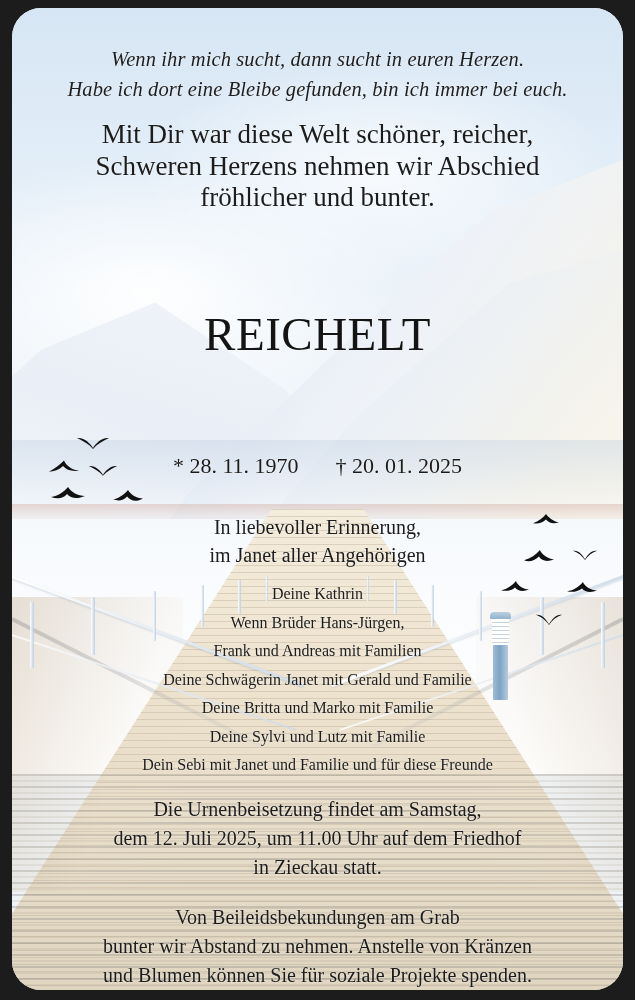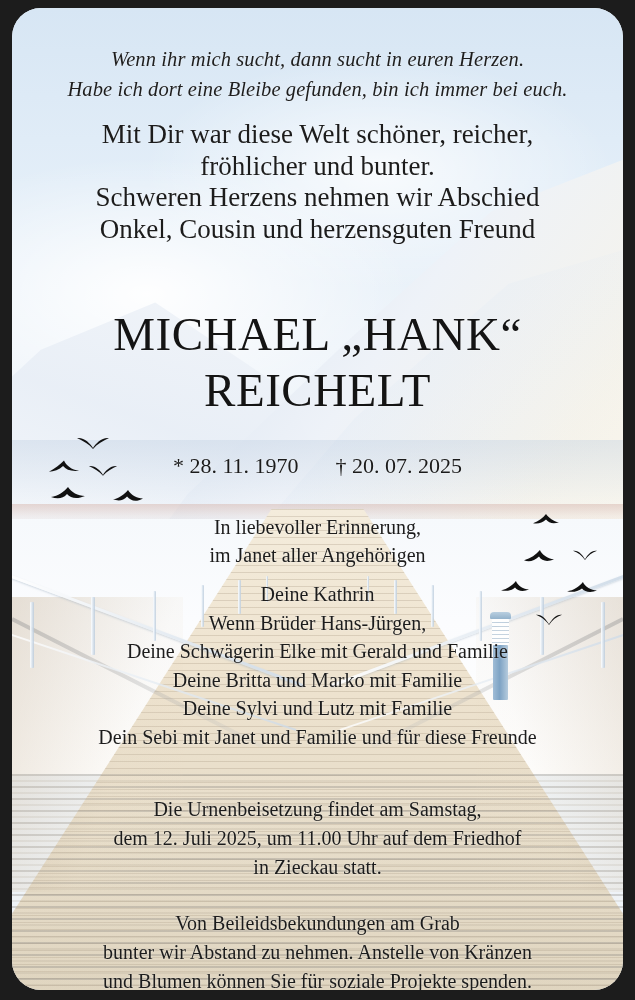--- a/index.html
+++ b/index.html
@@ -292,33 +292,33 @@
     left: 0; right: 0;
     top: 505px;
     font-size: 20px;
     line-height: 28px;
     color: #1c1c1c;
   }
   .family {
     position: absolute;
     left: 0; right: 0;
     top: 572px;
-    font-size: 20px;
+    font-size: 16px;
     line-height: 28.5px;
     color: #1c1c1c;
   }
   .funeral {
     position: absolute;
     left: 0; right: 0;
     top: 787px;
     font-size: 20px;
     line-height: 29px;
     color: #1c1c1c;
   }
-  .funeral .para2 { margin-top: 27px; }
+  .funeral .para2 { margin-top: 21px; }
   .text-layer div { text-shadow: 0 0 2px rgba(255,255,255,0.55); }
 </style>
 </head>
 <body>
 
 <div class="obituary">
   <div class="canvas">
 
     <div class="sky"></div>
     <div class="mountain-left"></div>
@@ -419,47 +419,46 @@
 
     <div class="text-layer">
 
       <div class="verse">
         <div>Wenn ihr mich sucht, dann sucht in euren Herzen.</div>
         <div>Habe ich dort eine Bleibe gefunden, bin ich immer bei euch.</div>
       </div>
 
       <div class="intro">
         <div>Mit Dir war diese Welt schöner, reicher,</div>
+        <div>Schweren Herzens nehmen wir Abschied</div>
         <div>fröhlicher und bunter.</div>
-        <div>Schweren Herzens nehmen wir Abschied</div>
-        <div>Onkel, Cousin und herzensguten Freund</div>
       </div>
 
       <div class="name-block">
-        <div class="name-line-1">MICHAEL „HANK“</div>
         <div class="name-line-2">REICHELT</div>
       </div>
 
       <div class="dates">
         <span>*</span>
         <span>28. 11. 1970</span>
         <span class="gap"></span>
         <span>†</span>
-        <span>20. 07. 2025</span>
+        <span>20. 01. 2025</span>
       </div>
 
       <div class="remembrance">
         <div>In liebevoller Erinnerung,</div>
         <div>im Janet aller Angehörigen</div>
       </div>
 
       <div class="family">
         <div>Deine Kathrin</div>
         <div>Wenn Brüder Hans-Jürgen,</div>
-        <div>Deine Schwägerin Elke mit Gerald und Familie</div>
+        <div>Frank und Andreas mit Familien</div>
+        <div>Deine Schwägerin Janet mit Gerald und Familie</div>
         <div>Deine Britta und Marko mit Familie</div>
         <div>Deine Sylvi und Lutz mit Familie</div>
         <div>Dein Sebi mit Janet und Familie und für diese Freunde</div>
       </div>
 
       <div class="funeral">
         <div>Die Urnenbeisetzung findet am Samstag,</div>
         <div>dem 12. Juli 2025, um 11.00 Uhr auf dem Friedhof</div>
         <div>in Zieckau statt.</div>
         <div class="para2">Von Beileidsbekundungen am Grab</div>

